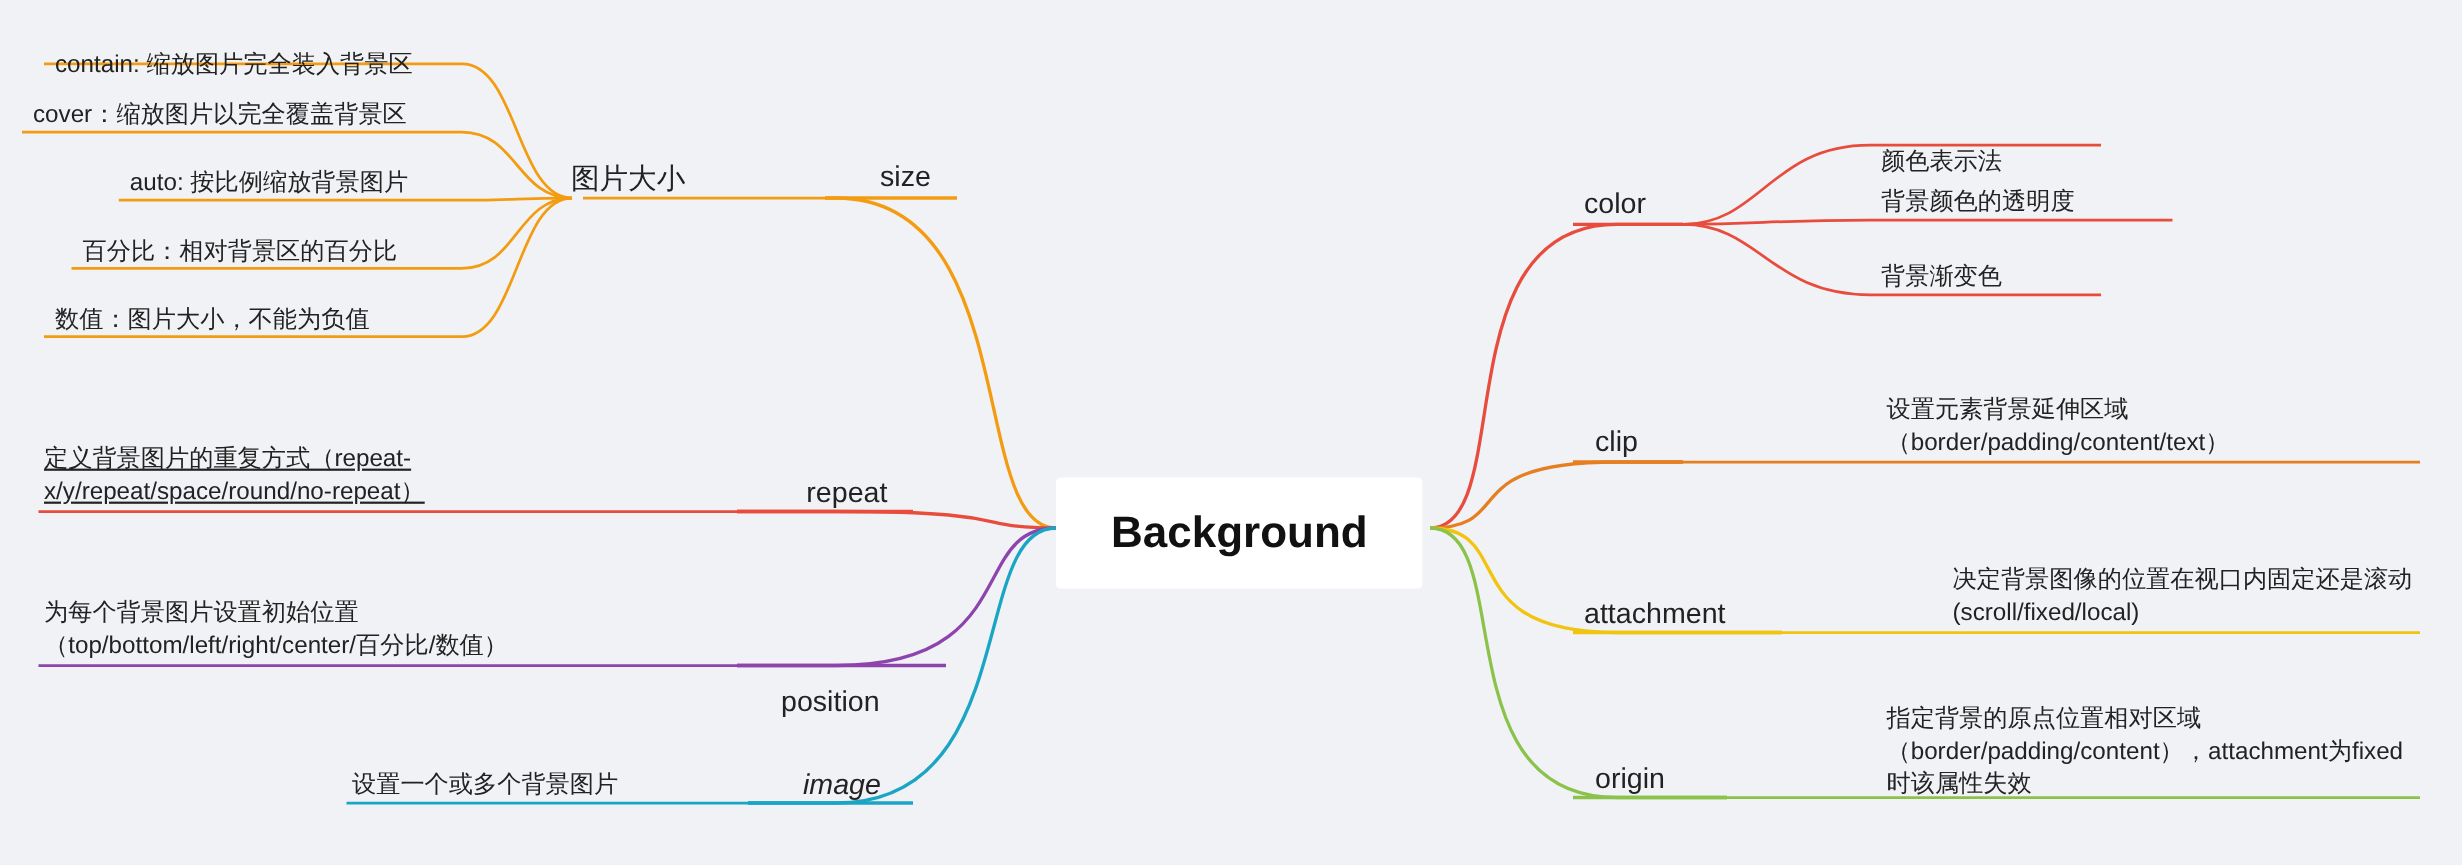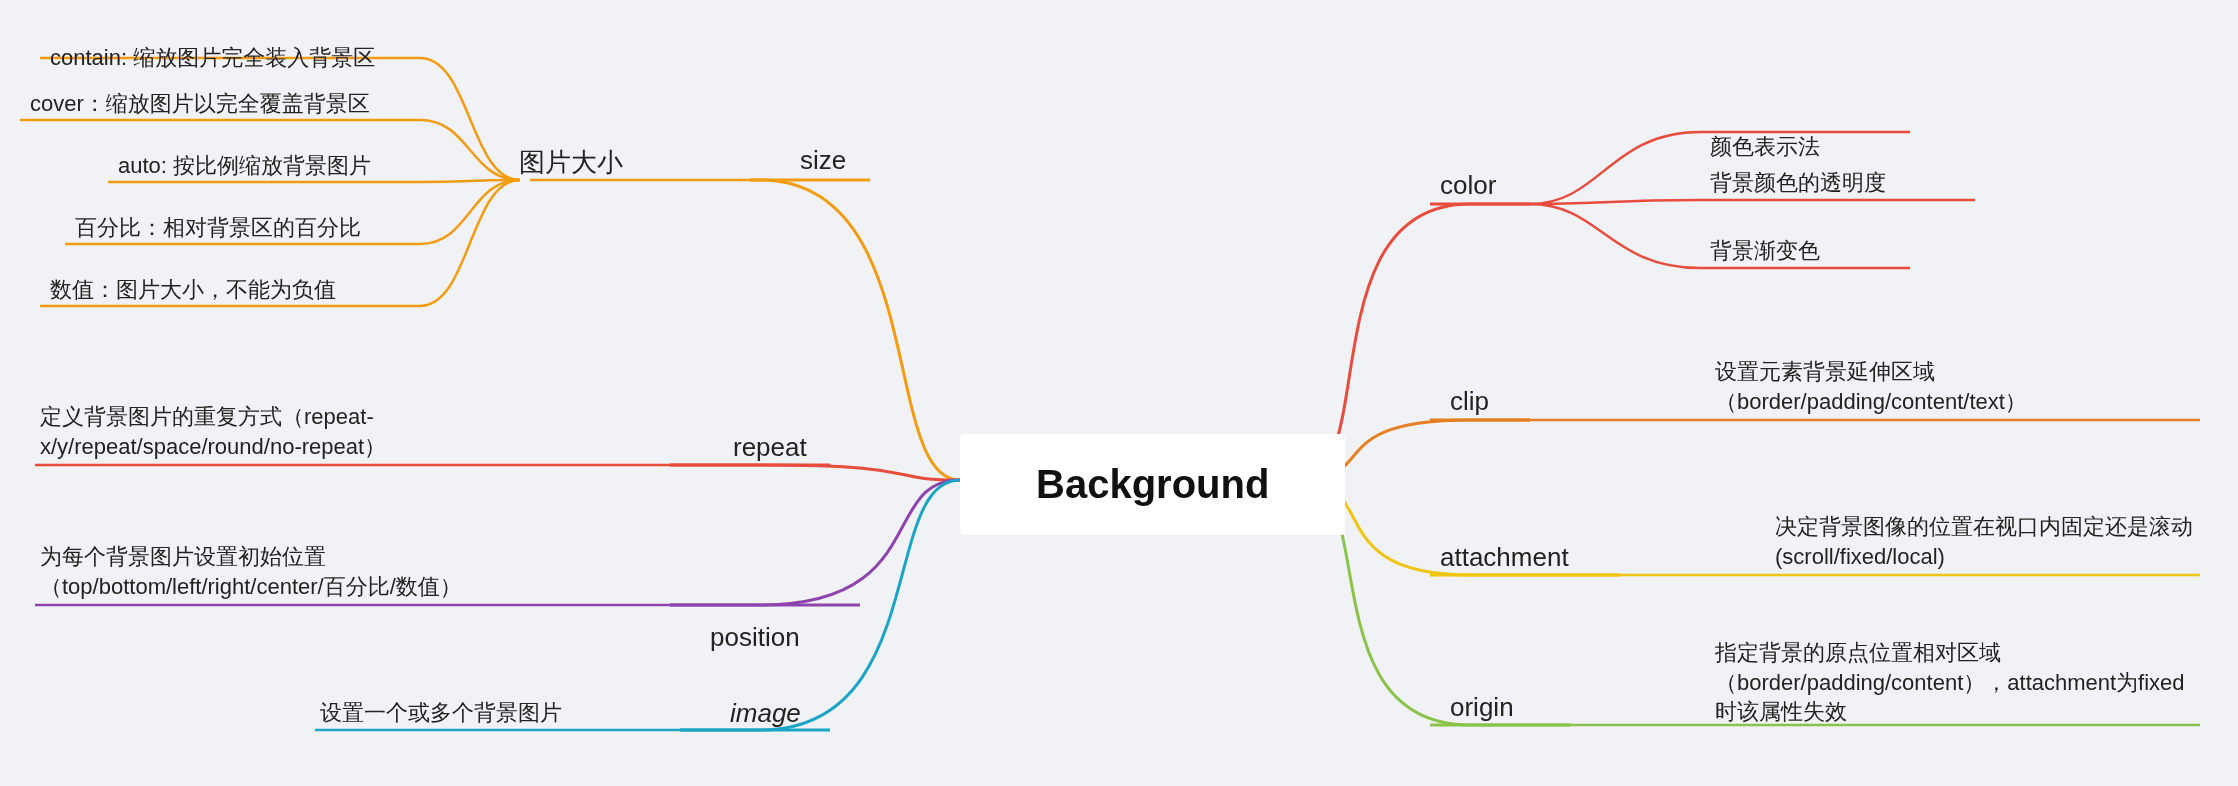--- a/index.html
+++ b/index.html
@@ -22,21 +22,21 @@
   .node {
     position: absolute;
     font-size: 24px;
     color: #222;
     line-height: 1.35;
   }
   .center-node {
     position: absolute;
     background: #fff;
     border-radius: 4px;
-    padding: 28px 76px;
+    padding: 28px 50px;
     font-size: 40px;
     font-weight: 600;
     color: #111;
     box-shadow: 0 0 0 rgba(0,0,0,0);
   }
   .topic {
     font-size: 26px;
   }
   .leaf {
     font-size: 22px;
@@ -110,19 +110,19 @@
 
 <div class="node topic" style="left:800px; top:143px;">size</div>
 <div class="node topic" style="left:519px; top:145px;">图片大小</div>
 <div class="node leaf" style="left:50px;  top:27px;margin-top:16px;">contain: 缩放图片完全装入背景区</div>
 <div class="node leaf" style="left:30px;  top:89px;">cover：缩放图片以完全覆盖背景区</div>
 <div class="node leaf" style="left:118px; top:151px;">auto: 按比例缩放背景图片</div>
 <div class="node leaf" style="left:75px;  top:213px;">百分比：相对背景区的百分比</div>
 <div class="node leaf" style="left:50px;  top:275px;">数值：图片大小，不能为负值</div>
 
 <div class="node topic" style="left:720px; top:430px;margin-left:13px;">repeat</div>
-<div class="node leaf" style="left:40px; top:402px; width:540px;">定义背景图片的重复方式（repeat-x/y/repeat/space/round/no-repeat）</div>
+<div class="node leaf" style="left:40px; top:402px; width:540px;text-decoration:underline;">定义背景图片的重复方式（repeat-x/y/repeat/space/round/no-repeat）</div>
 
 <div class="node topic" style="left:710px; top:583px;margin-top:37px;">position</div>
 <div class="node leaf" style="left:40px; top:542px; width:540px;">为每个背景图片设置初始位置（top/bottom/left/right/center/百分比/数值）</div>
 
 <div class="node topic" style="left:730px; top:696px;font-style:italic;">image</div>
 <div class="node leaf" style="left:320px; top:698px;">设置一个或多个背景图片</div>
 
 </body></html>

